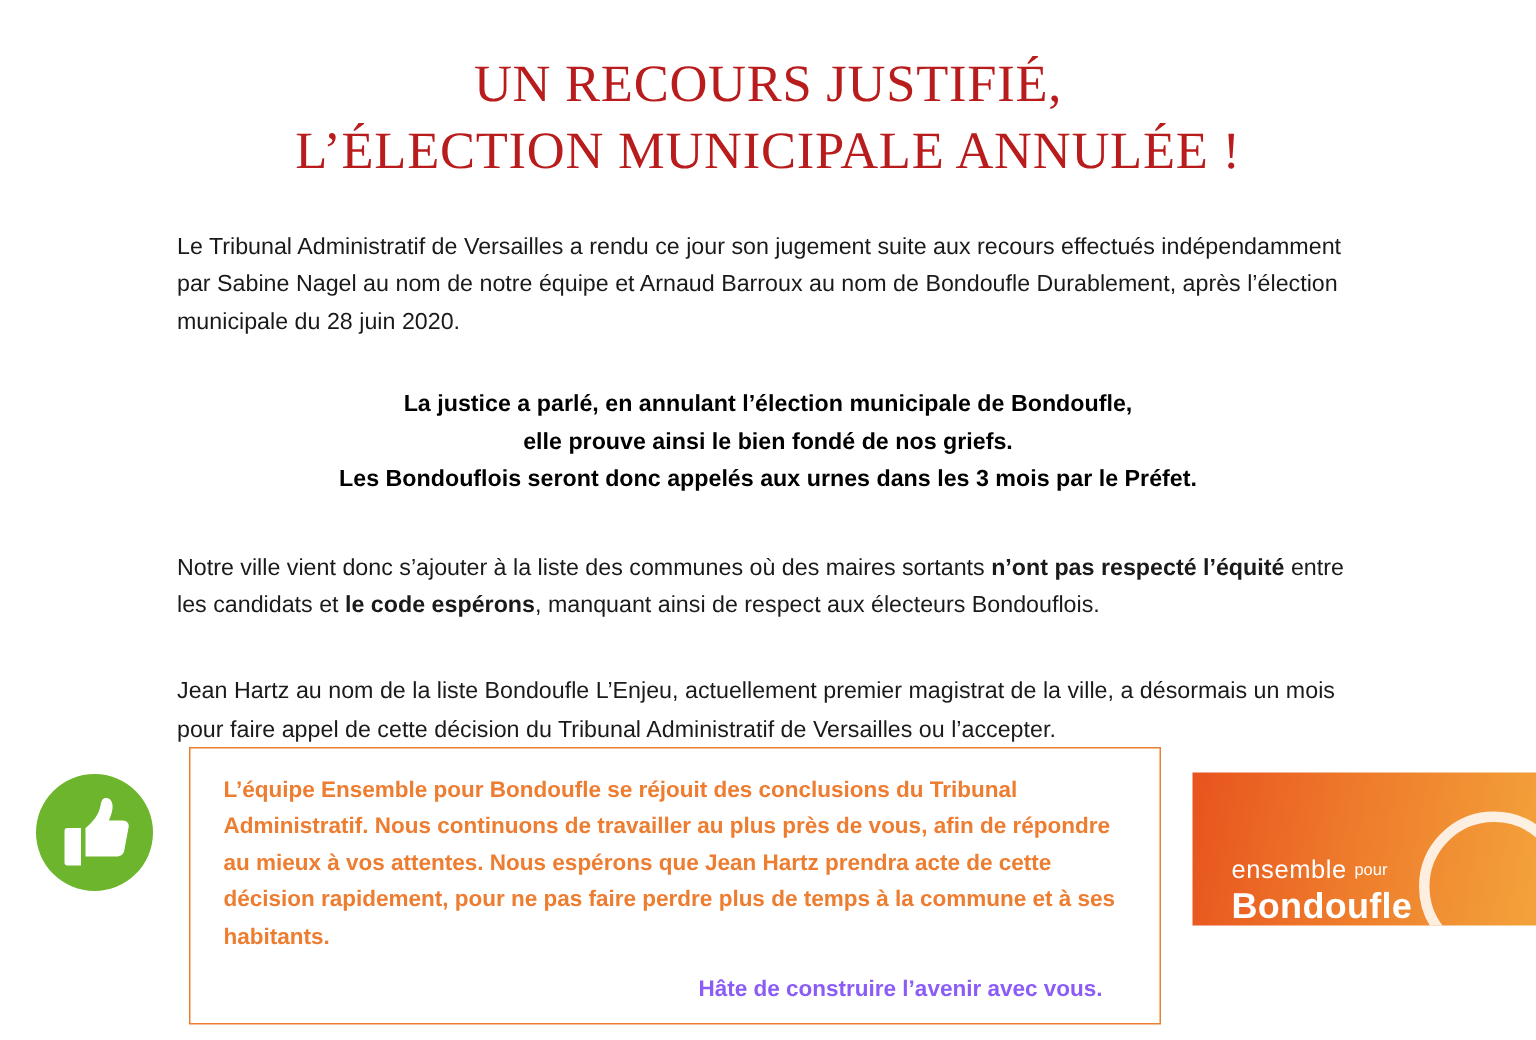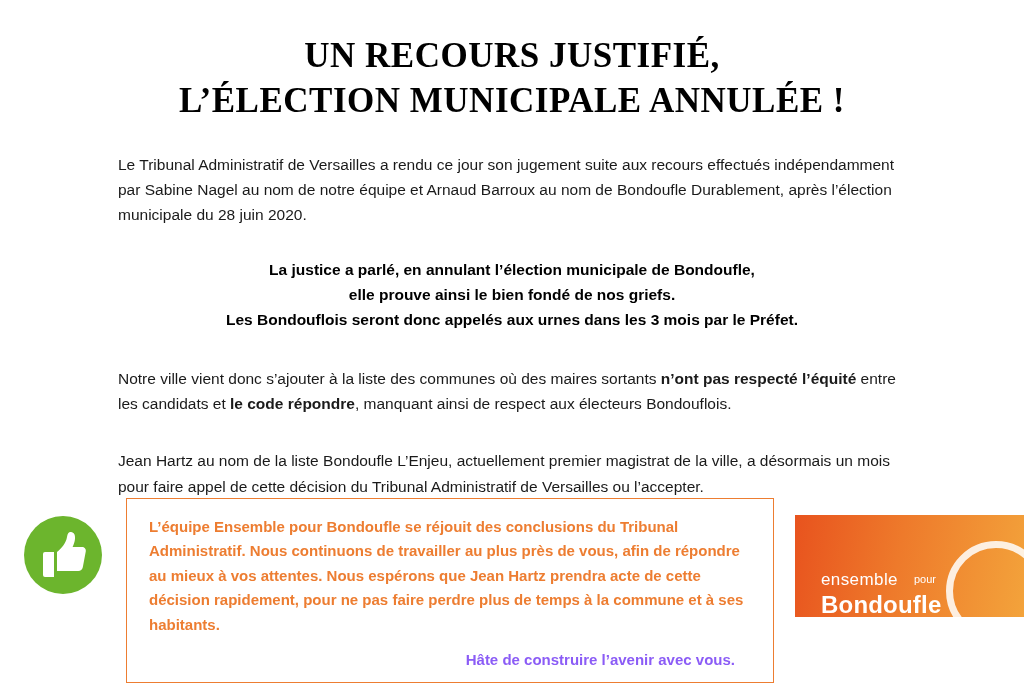--- a/index.html
+++ b/index.html
@@ -22,22 +22,22 @@
     box-sizing: border-box;
   }
 
   
   .title-block {
     padding-top: 34px;
     text-align: center;
   }
   .title-line {
     font-family: "Liberation Serif", serif;
-    font-weight: bold;
-    color: #000000;
+    font-weight: normal;
+    color: #b91c1c;
     font-size: 35px;
     letter-spacing: 0.5px;
     line-height: 1.28;
   }
   .title-line.line1 { font-size: 35px; }
   .title-line.line2 { font-size: 35px; }
 
   
   .body-wrap {
     padding: 0 118px 0 118px;
@@ -148,21 +148,21 @@
     font-family: "Liberation Sans", sans-serif;
   }
   .logo .ens {
     font-size: 17px;
     letter-spacing: 0.4px;
     display: inline-block;
     margin-top: 25px;
   }
   .logo .pour {
     font-size: 11px;
-    margin-left: 16px;
+    margin-left: 5px;
     display: inline-block;
     vertical-align: 2px;
   }
   .logo .bond {
     font-size: 24px;
     font-weight: bold;
     margin-top: 1px;
     letter-spacing: 0.2px;
   }
 </style>
@@ -179,21 +179,21 @@
   <div class="body-wrap">
 
     <p class="para first">Le Tribunal Administratif de Versailles a rendu ce jour son jugement suite aux recours effectués indépendamment par Sabine Nagel au nom de notre équipe et Arnaud Barroux au nom de Bondoufle Durablement, après l’élection municipale du 28 juin 2020.</p>
 
     <div class="center-block">
       <div>La justice a parlé, en annulant l’élection municipale de Bondoufle,</div>
       <div>elle prouve ainsi le bien fondé de nos griefs.</div>
       <div>Les Bondouflois seront donc appelés aux urnes dans les 3 mois par le Préfet.</div>
     </div>
 
-    <p class="para after-center"><span>Notre ville vient donc s’ajouter à la liste des communes où des maires sortants </span><b class="strong">n’ont pas respecté l’équité</b><span> entre les candidats et </span><b class="strong">le code répondre</b><span>, manquant ainsi de respect aux électeurs Bondouflois.</span></p>
+    <p class="para after-center"><span>Notre ville vient donc s’ajouter à la liste des communes où des maires sortants </span><b class="strong">n’ont pas respecté l’équité</b><span> entre les candidats et </span><b class="strong">le code espérons</b><span>, manquant ainsi de respect aux électeurs Bondouflois.</span></p>
 
     <p class="para jean">Jean Hartz au nom de la liste Bondoufle L’Enjeu, actuellement premier magistrat de la ville, a désormais un mois pour faire appel de cette décision du Tribunal Administratif de Versailles ou l’accepter.</p>
 
   </div>
 
   <div class="bottom-row">
 
     <div class="thumb-wrap">
       <div class="thumb-circle">
         <span>

